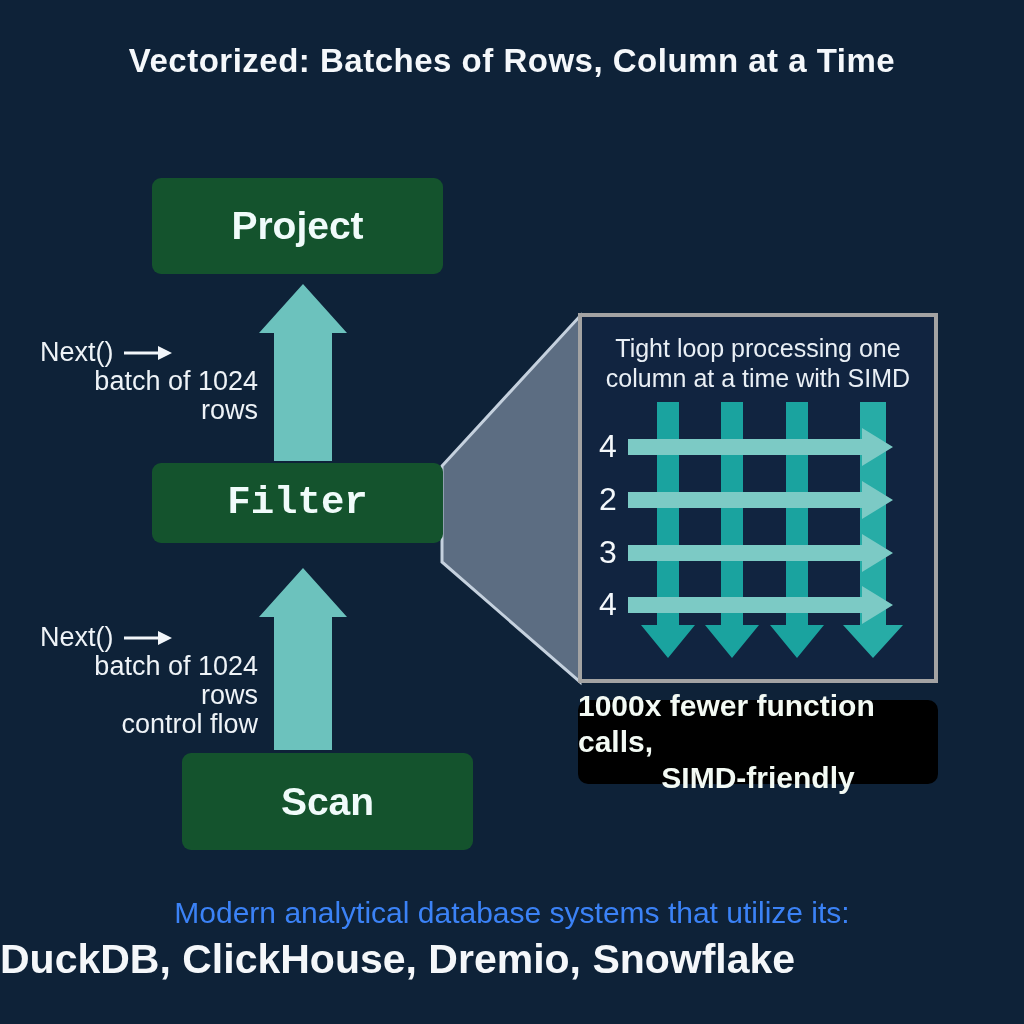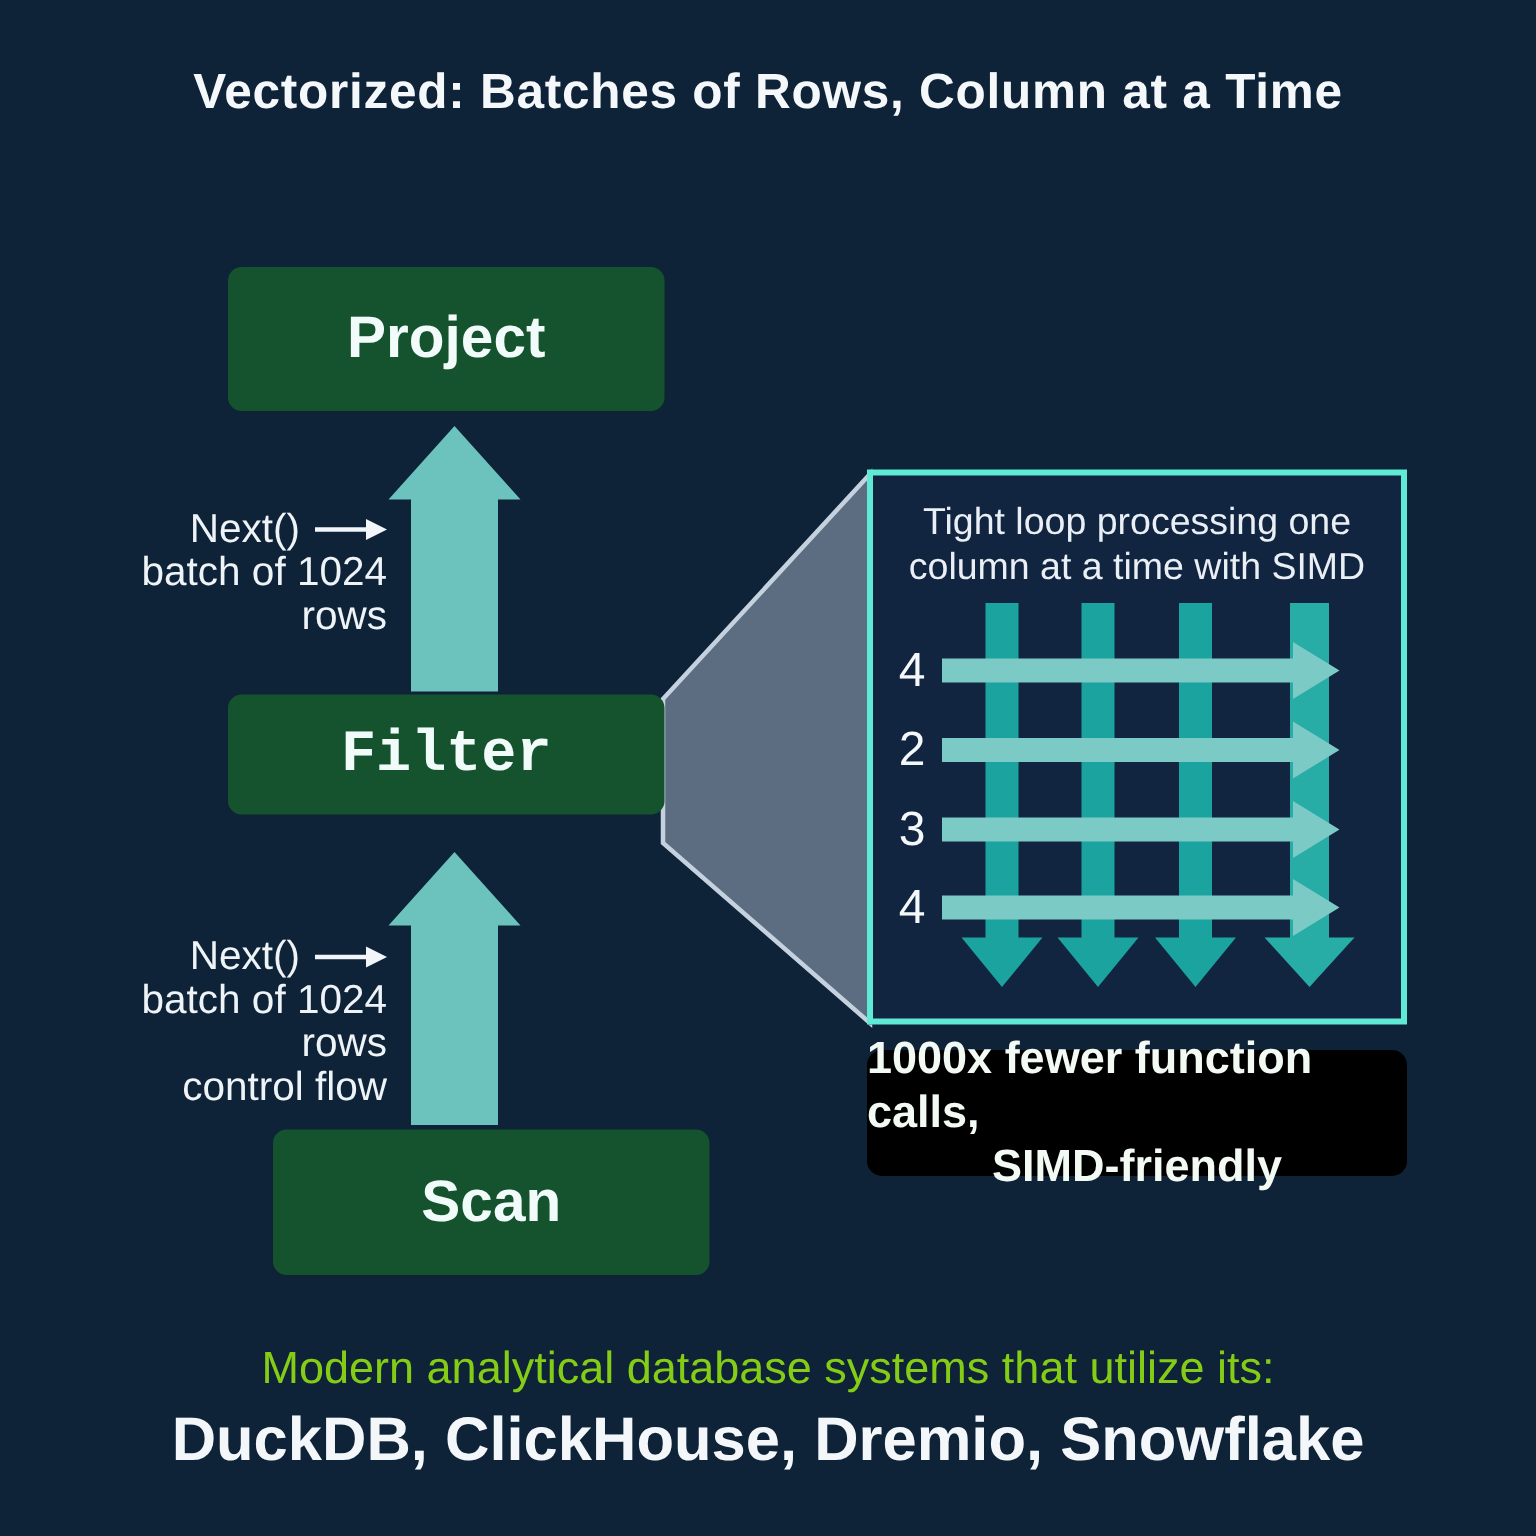--- a/index.html
+++ b/index.html
@@ -34,33 +34,33 @@
   .opbox.scan    { top: 753px; height: 97px; margin-left: 30px; }
 
   .edge-label {
     position: absolute; left: 40px; width: 218px;
     text-align: right; font-size: 27px; color: #eef3f7;
     line-height: 29px; z-index: 3;
   }
   .edge-label.first  { top: 338px; }
   .edge-label.second { top: 623px; }
   .call-line {
-    display: flex; justify-content: flex-end; align-items: center; gap: 10px;
+    display: flex; align-items: center; gap: 10px;
   }
   .arrow-glyph { display: inline-block; }
 
   .operator-heading {
     position: absolute; left: 520px; top: 210px; width: 460px;
     text-align: center; font-size: 30px; color: #eef2f7;
     z-index: 2;
   }
 
   .zoom-panel {
     position: absolute; left: 578px; top: 313px; width: 360px; height: 370px;
-    border: 4px solid #5eead4; background: #112440; z-index: 2;
+    border: 4px solid #a3a3a3; background: #112440; z-index: 2;
   }
   .panel-caption {
     position: absolute; left: 0; right: 0; top: 16px;
     text-align: center; font-size: 25px; line-height: 30px; color: #e9eff5;
   }
   .grid-svg { position: absolute; left: 0; top: 0; }
   .row-num {
     position: absolute; left: 6px; width: 40px; text-align: center;
     font-size: 32px; color: #f4f8fb;
   }
@@ -68,25 +68,25 @@
   .benefit-box {
     position: absolute; left: 578px; top: 700px; width: 360px; height: 84px;
     background: #000000; border-radius: 10px;
     display: flex; flex-direction: column; align-items: center; justify-content: center;
     font-size: 30px; font-weight: bold; line-height: 36px; color: #f3faf4;
     z-index: 2;
   }
 
   .footer-line1 {
     position: absolute; left: 0; right: 0; top: 896px;
-    text-align: center; font-size: 30px; color: #84cc16;
+    text-align: center; font-size: 30px; color: #3b82f6;
   }
   .footer-line2 {
     position: absolute; left: 0; right: 0; top: 936px;
-    text-align: center; font-size: 41px; font-weight: bold; color: #f4f7fa;
+    font-size: 41px; font-weight: bold; color: #f4f7fa;
   }
 </style>
 </head>
 <body>
 
 <div class="stage">
 
   <svg class="bg-svg" width="1024" height="1024" viewBox="0 0 1024 1024">
 
     <polygon points="442,466 580,316 580,682 442,562" fill="#5c6d82" stroke="#c5d1de" stroke-width="3"></polygon>

